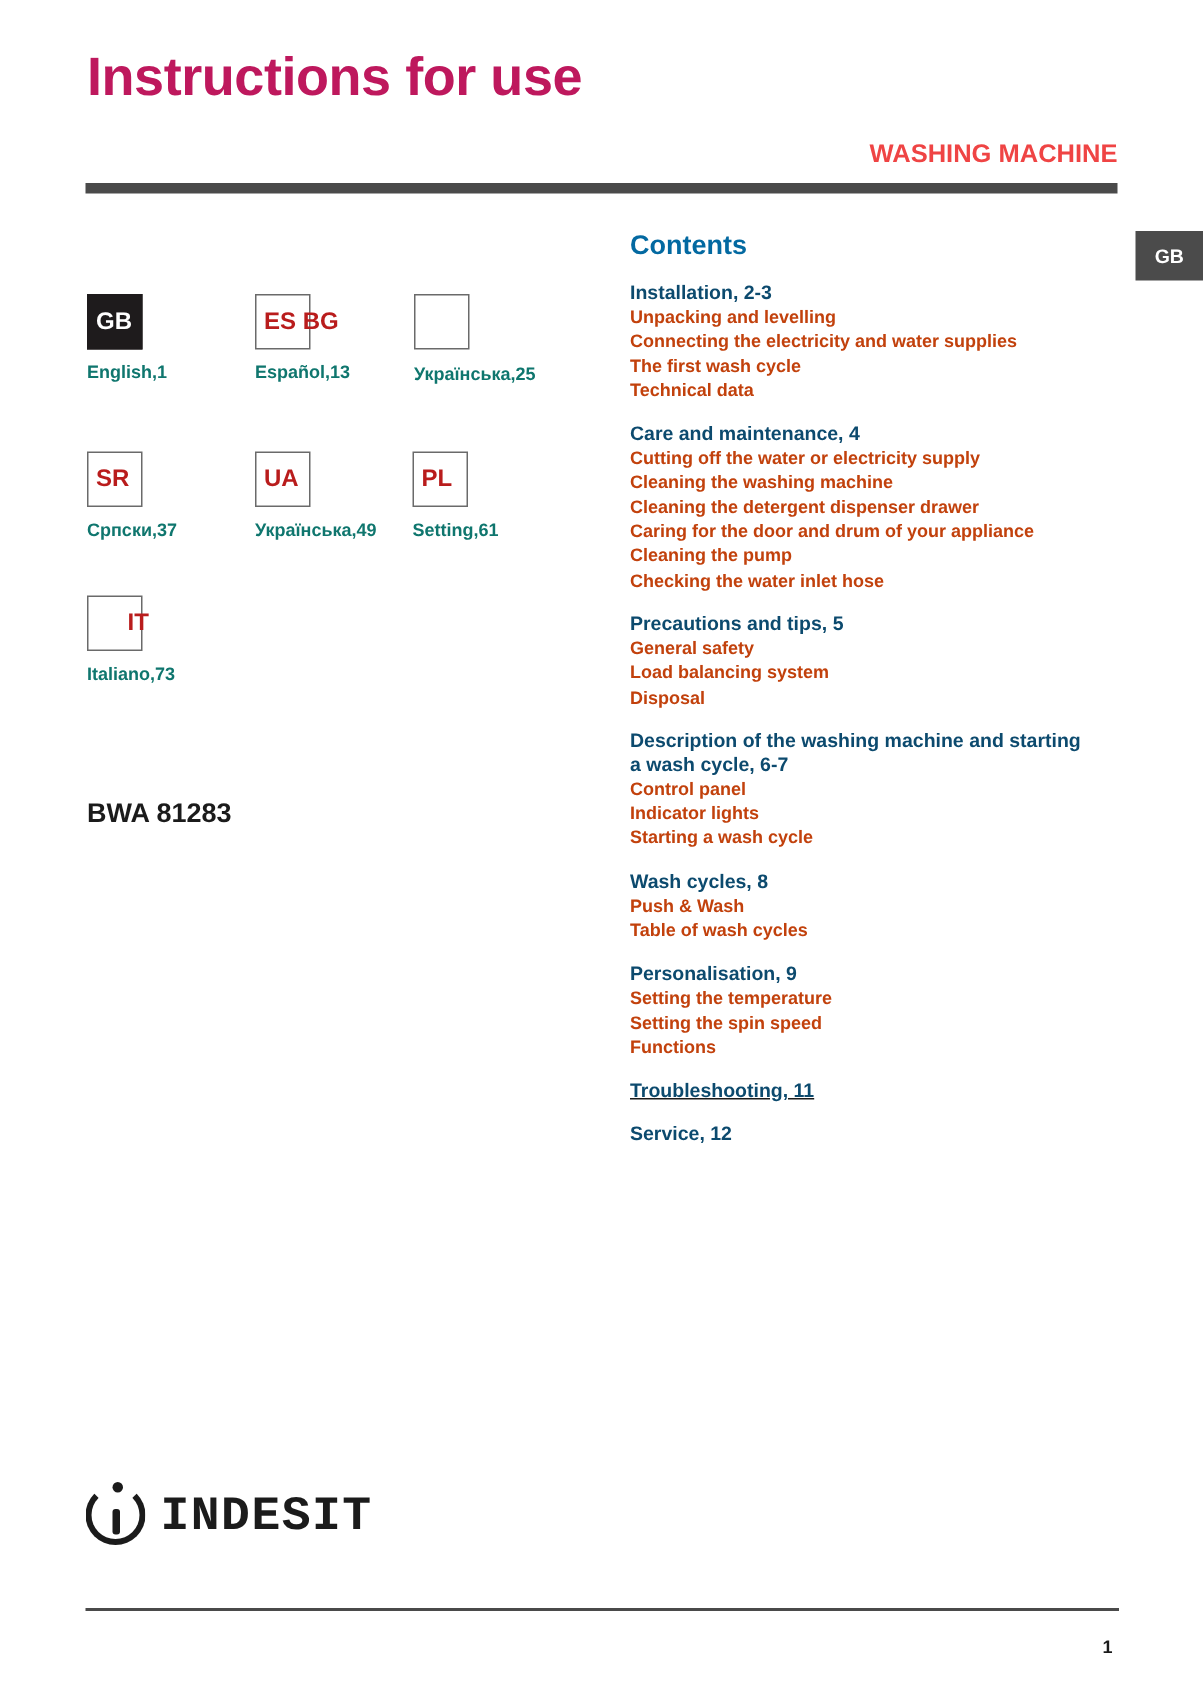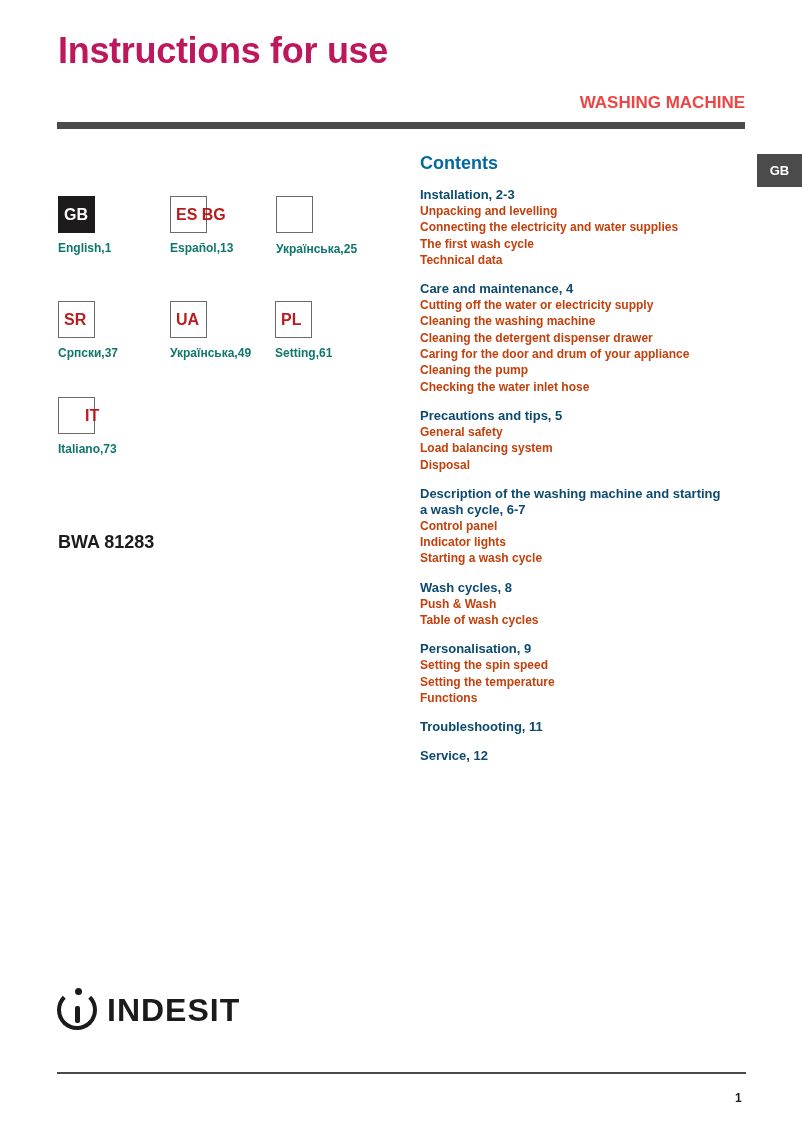--- a/index.html
+++ b/index.html
@@ -16,21 +16,21 @@
   .model { position:absolute; left:58px; top:502px; font-size:18px; font-weight:bold; color:#1b1b1b;margin-top:30px; }
   .toc { position:absolute; left:420px; top:152px; width:330px; }
   .toc h2 { margin:0 0 13px 0; font-size:18px; font-weight:bold; color:#0369a1; line-height:22px; }
   .toc .section { margin-bottom:13px; }
   .toc .sec-title { font-size:13px; font-weight:bold; color:#0c4a6e; line-height:16px; }
   .toc .item { font-size:12px; color:#c2410c; line-height:16.3px;font-weight:bold; }
   .logo { position:absolute; left:57px; top:990px; display:flex; align-items:center; }
   .logo .circle { width:40px; height:40px; border:4px solid #1b1b1b; border-radius:50%; box-sizing:border-box; position:relative; border-top-color:transparent; transform:rotate(0deg); }
   .logo .stem { position:absolute; left:14px; top:12px; width:5px; height:17px; background:#1b1b1b; border-radius:2px; }
   .logo .dot { position:absolute; left:13.5px; top:-6px; width:7px; height:7px; background:#1b1b1b; border-radius:50%; }
-  .logo .word { margin-left:10px; font-size:32px; font-weight:bold; letter-spacing:1px; color:#1b1b1b; font-family:Liberation Sans, sans-serif; }
+  .logo .word { margin-left:10px; font-size:32px; font-weight:bold; letter-spacing:1px; color:#1b1b1b; font-family:Liberation Mono, monospace; }
   .rule-bottom { position:absolute; left:57px; top:1072px; width:689px; height:1.5px; background:#4a4a4a; }
   .page-num { position:absolute; left:735px; top:1091px; font-size:12px; font-weight:bold; color:#1b1b1b; }
 </style>
 </head>
 <body>
 
 <div class="title">Instructions for use</div>
 <div class="subtitle">WASHING MACHINE</div>
 <div class="rule-top"></div>
 <div class="side-tab">GB</div>
@@ -102,27 +102,27 @@
   </div>
 
   <div class="section">
     <div class="sec-title">Wash cycles, 8</div>
     <div class="item">Push &amp; Wash</div>
     <div class="item">Table of wash cycles</div>
   </div>
 
   <div class="section">
     <div class="sec-title">Personalisation, 9</div>
+    <div class="item">Setting the temperature</div>
     <div class="item">Setting the spin speed</div>
-    <div class="item">Setting the temperature</div>
     <div class="item">Functions</div>
   </div>
 
 
-  <div class="section" style="">
+  <div class="section" style="text-decoration:underline;">
     <div class="sec-title">Troubleshooting, 11</div>
   </div>
 
   <div class="section">
     <div class="sec-title">Service, 12</div>
   </div>
 </div>
 
 <div class="logo">
   <div class="circle">

